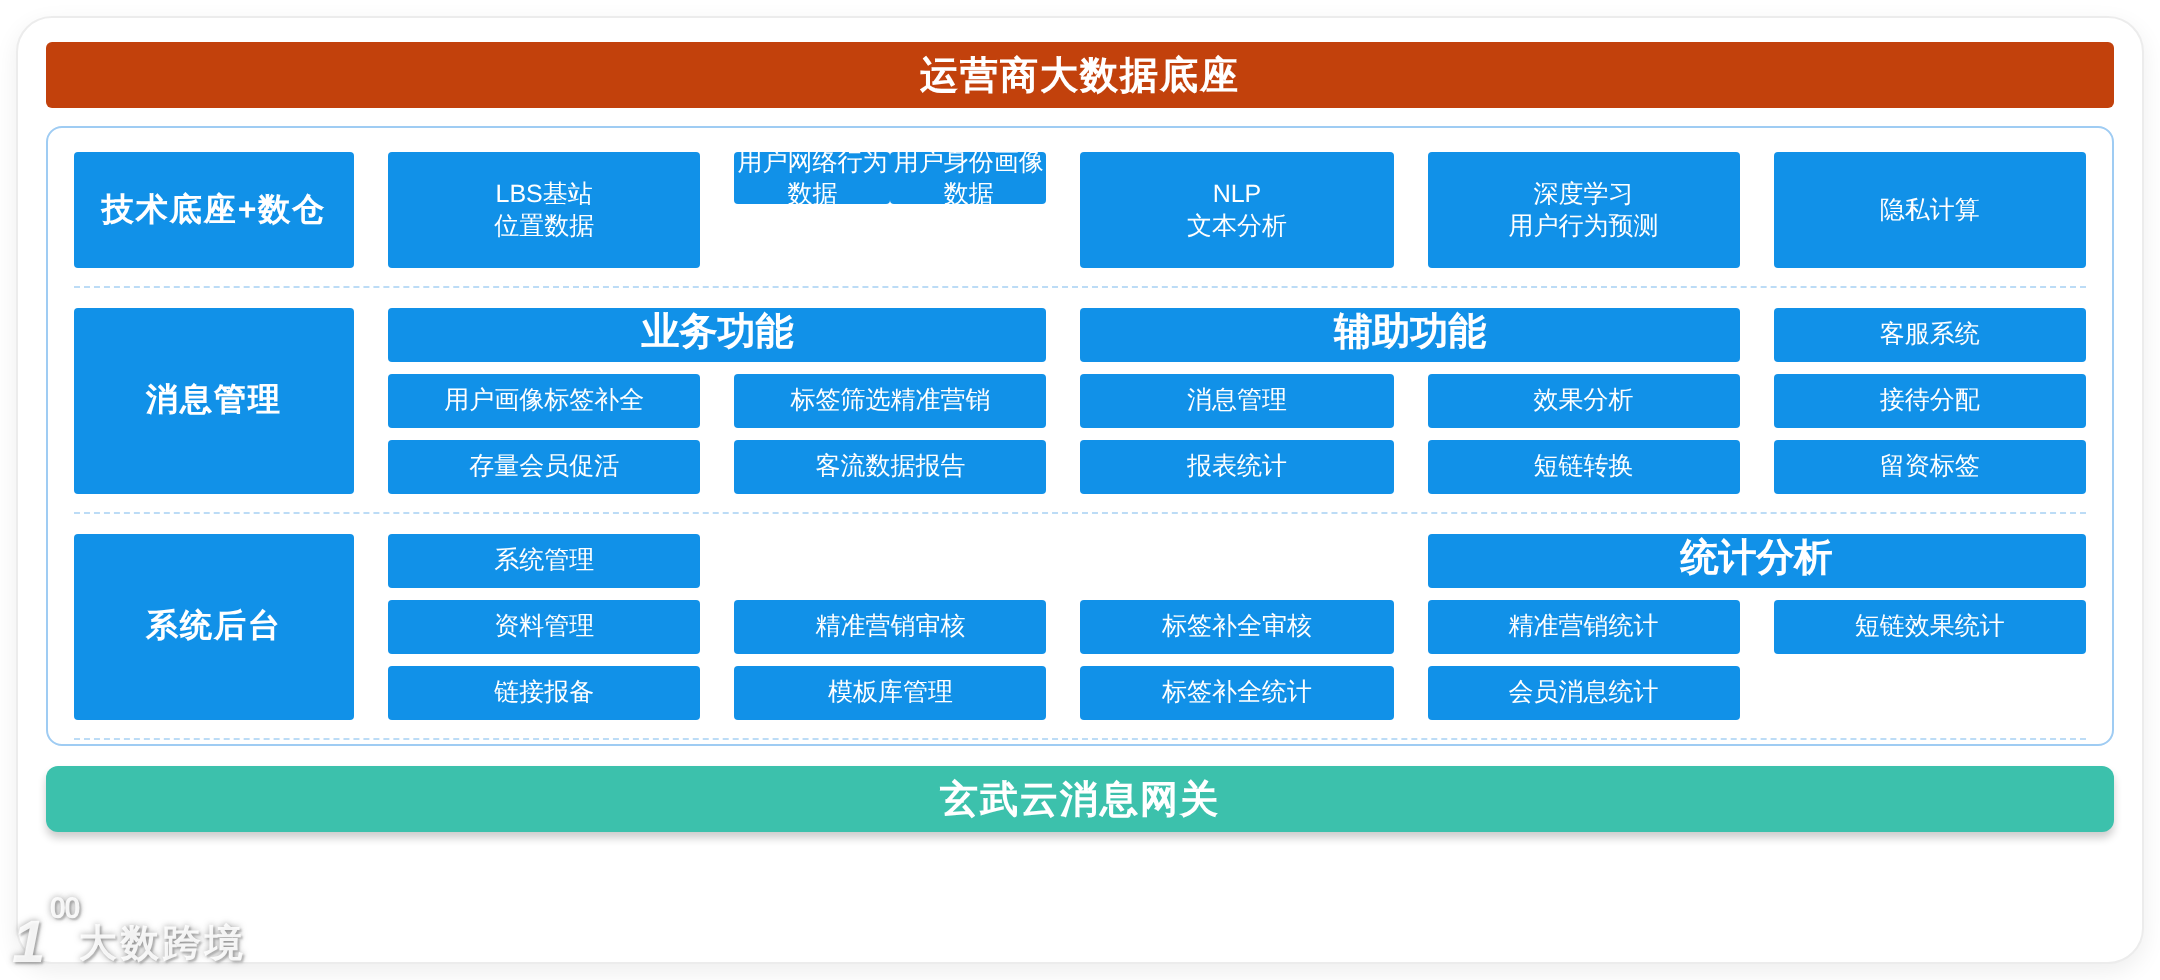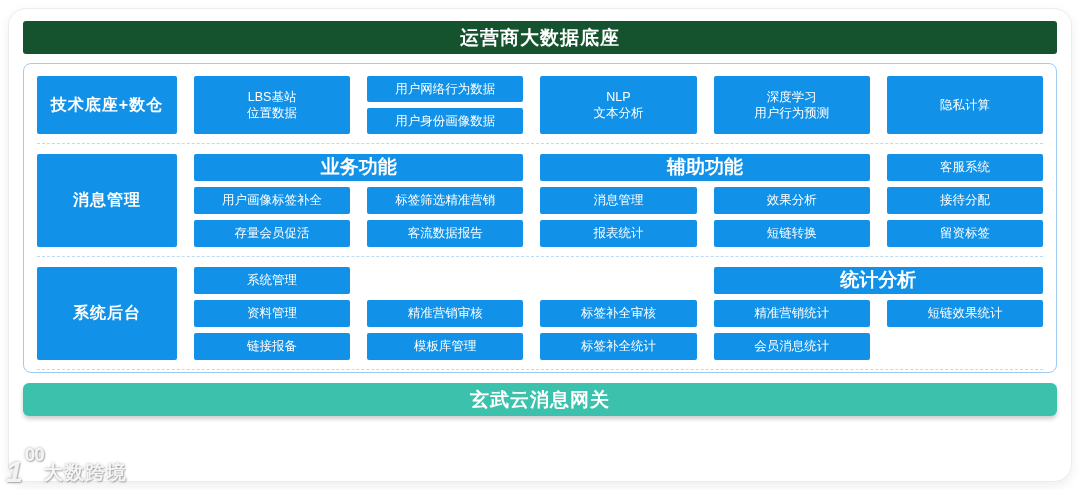--- a/index.html
+++ b/index.html
@@ -11,21 +11,21 @@
   .card{
     position:absolute;left:8px;top:8px;width:1064px;height:474px;box-sizing:border-box;
     background:#ffffff;border:1px solid #ececec;border-radius:18px;
     box-shadow:0 4px 12px rgba(0,0,0,0.07);
     padding:12px 14px;
   }
   .banner{
     height:33px;border-radius:3px;display:flex;align-items:center;justify-content:center;
     color:#ffffff;font-size:19px;font-weight:bold;letter-spacing:1px;
   }
-  .banner.blue{background:#14532d;margin-bottom:9px;}
+  .banner.blue{background:#c2410c;margin-bottom:9px;}
   .banner.teal{background:#3cc1ac;border-radius:6px;margin-bottom:12px;
     box-shadow:0 3px 4px rgba(0,0,0,0.20);}
   .container{
     box-sizing:border-box;border:1px solid #9fccf3;border-radius:8px;
     padding:12px 13px 2px 13px;margin-bottom:10px;
   }
   .sec{
     display:grid;grid-template-columns:140px repeat(5,1fr);
     column-gap:17px;row-gap:6px;
     border-bottom:1px dashed #bcdcf6;padding-bottom:9px;margin-bottom:10px;
@@ -38,38 +38,38 @@
   }
   .box.pre{white-space:pre-line;}
   .box.header{font-weight:bold;font-size:19px;}
   .label-box{
     background:#1191e8;color:#ffffff;border-radius:2px;
     display:flex;align-items:center;justify-content:center;text-align:center;
     font-size:16px;font-weight:bold;letter-spacing:1px;
   }
   
   .sec1 .box,.sec1 .label-box{height:58px;}
-  .sec1 .stack{height:58px;display:flex;flex-direction:column;justify-content:space-between;}
+  .sec1 .stack{height:58px;display:flex;flex-direction:row;justify-content:space-between;}
   .sec1 .stack .box{height:26px;}
   
   .sec2,.sec3{grid-auto-rows:27px;}
   .sec2 .label-box,.sec3 .label-box{grid-row:1/4;height:auto;}
   .span2a{grid-column:2/4;}
   .span2b{grid-column:4/6;}
   .span3a{grid-column:3/5;}
   .span3b{grid-column:5/7;}
   
   .watermark{
     position:absolute;left:6px;bottom:4px;z-index:5;
     color:rgba(255,255,255,0.88);font-weight:bold;
     text-shadow:0 0 3px rgba(110,110,110,0.65),1px 1px 1px rgba(90,90,90,0.35);
     display:flex;align-items:flex-end;letter-spacing:2px;
   }
   .wm-1{font-size:30px;line-height:26px;font-style:italic;}
-  .wm-00{font-size:19px;line-height:15px;vertical-align:top;position:relative;top:-12px;letter-spacing:-1px;}
+  .wm-00{font-size:15px;line-height:15px;vertical-align:top;position:relative;top:-12px;letter-spacing:-1px;}
   .wm-text{font-size:19px;line-height:26px;margin-left:0;}
 </style>
 </head>
 <body>
 
 <div class="card">
 
   <div class="banner blue">运营商大数据底座</div>
 
   <div class="container">

